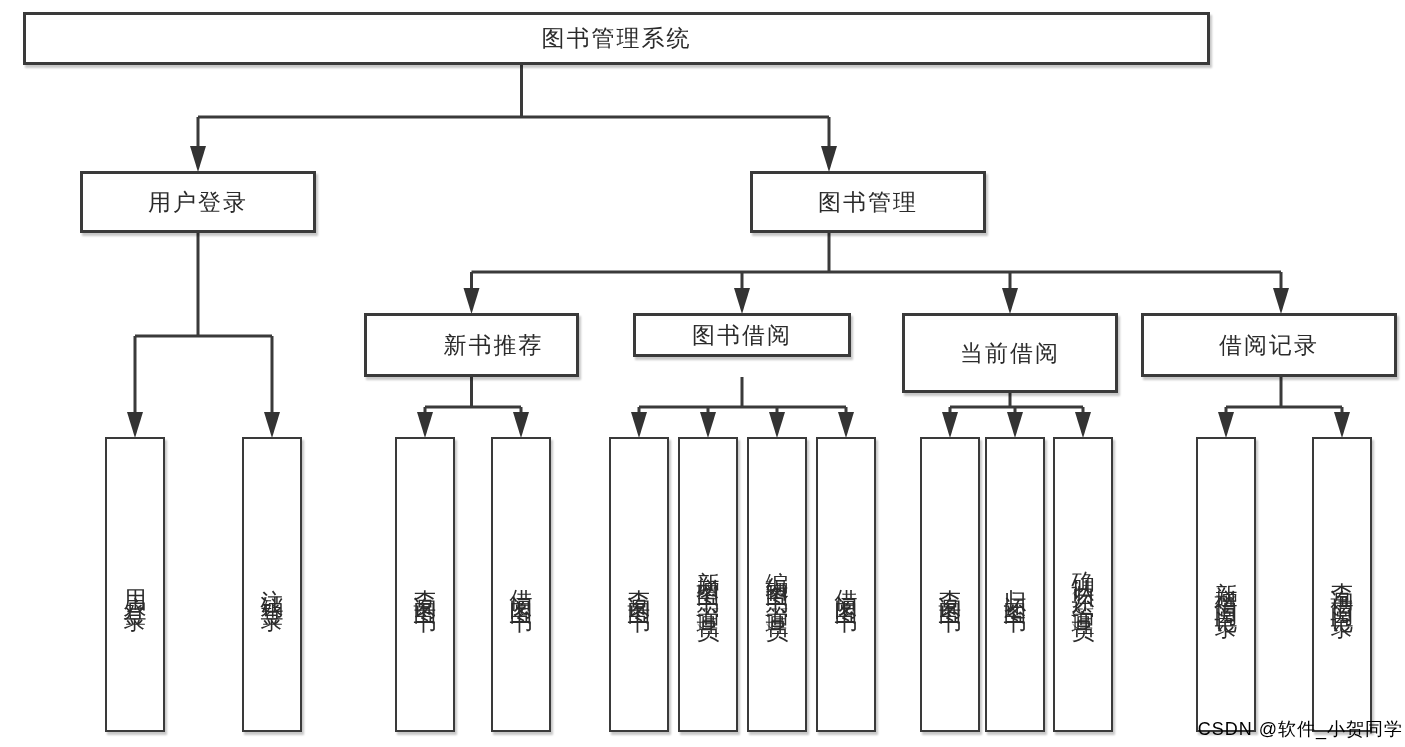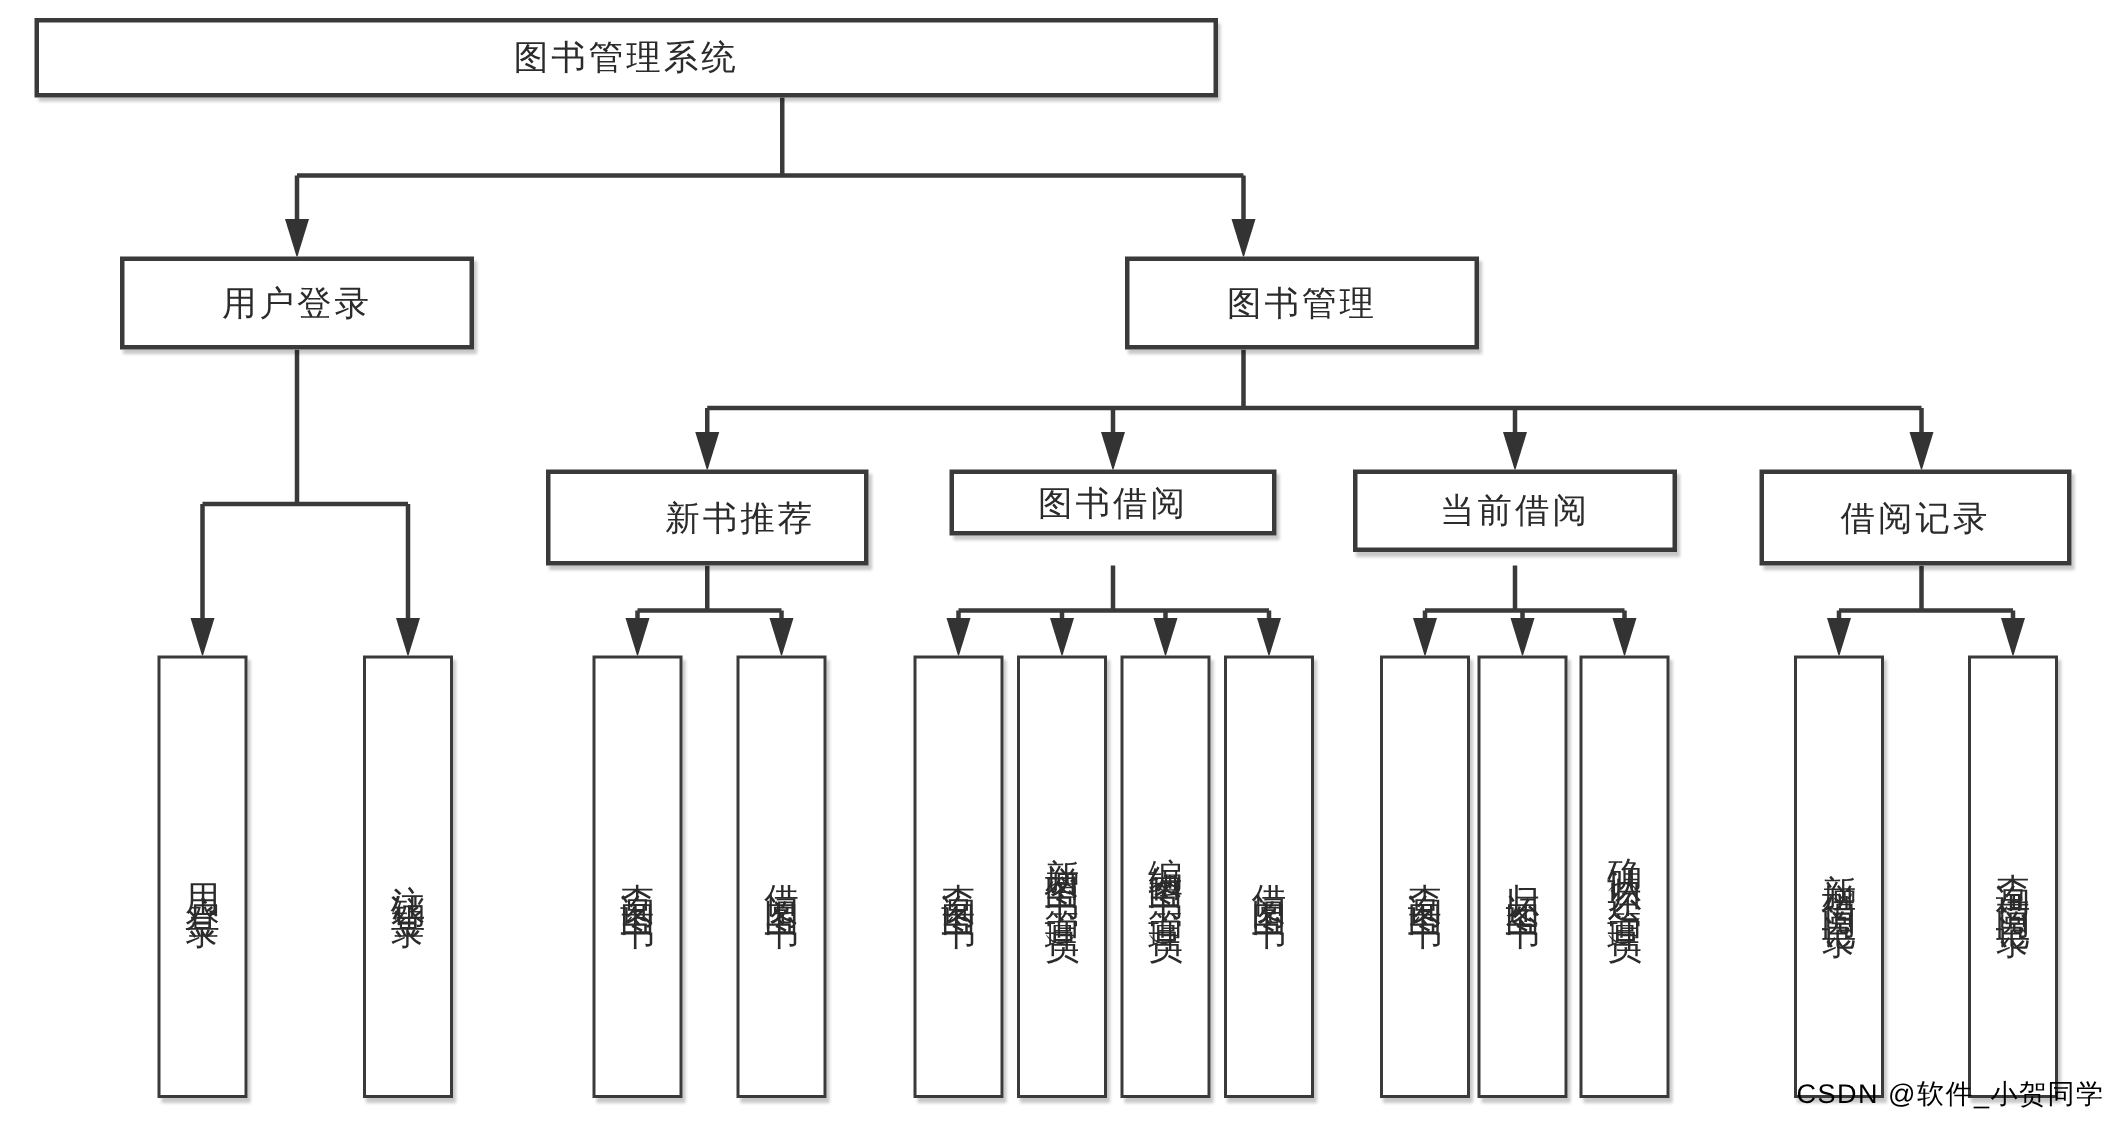--- a/index.html
+++ b/index.html
@@ -32,27 +32,27 @@
     box-sizing:border-box;
   }
   .vtext{
     writing-mode:vertical-rl;
     text-orientation:mixed;
     font-size:23px;line-height:1;
     letter-spacing:7px;
     color:#2b2b2b;
     white-space:nowrap;
   }
-  #root-box{left:23px;top:12px;width:789px;height:53px;}
+  #root-box{left:23px;top:12px;width:1187px;height:53px;}
   #box-user-login{left:80px;top:171px;width:236px;height:62px;}
   #box-book-management{left:750px;top:171px;width:236px;height:62px;}
   #box-new-book{left:364px;top:313px;width:215px;height:64px;padding-left:44px;}
   #box-book-borrow{left:633px;top:313px;width:218px;height:44px;}
-  #box-current-borrow{left:902px;top:313px;width:216px;height:55px;text-align:right;}
-  #box-borrow-records{left:1173px;top:313px;width:208px;height:64px;}
+  #box-current-borrow{left:902px;top:313px;width:216px;height:80px;text-align:right;}
+  #box-borrow-records{left:1141px;top:313px;width:256px;height:64px;}
   #leaf-1{left:105px;}  #leaf-2{left:242px;}
   #leaf-3{left:395px;}  #leaf-4{left:491px;}
   #leaf-5{left:609px;}  #leaf-6{left:678px;}
   #leaf-7{left:747px;}  #leaf-8{left:816px;}
   #leaf-9{left:920px;}  #leaf-10{left:985px;}
   #leaf-11{left:1053px;}
   #leaf-12{left:1196px;} #leaf-13{left:1312px;}
   #watermark{
     position:absolute;right:2px;bottom:6px;
     color:#000000;font-size:18px;letter-spacing:1px;

